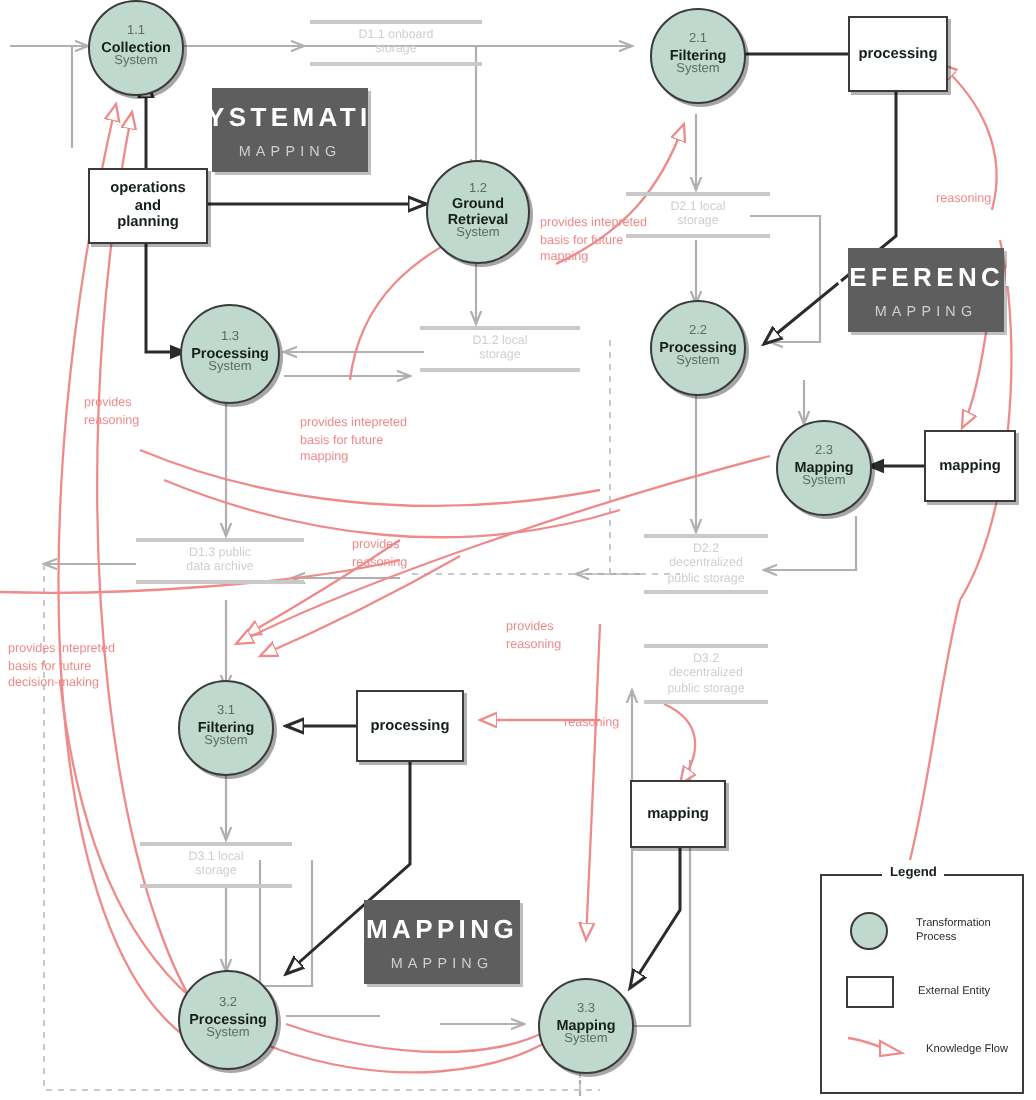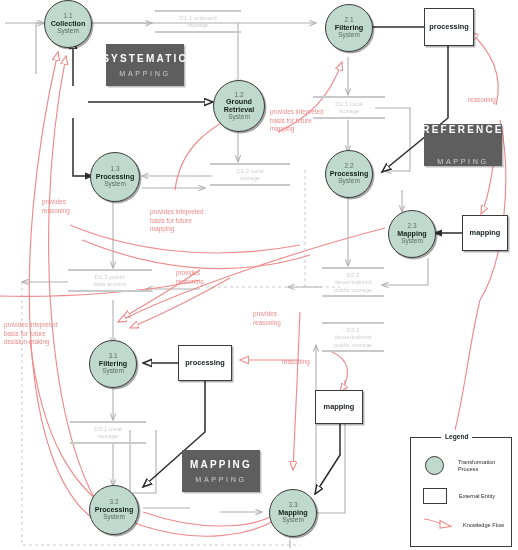--- a/index.html
+++ b/index.html
@@ -37,21 +37,21 @@
     font-size:6.2px;color:#cfcfcf;text-align:center;line-height:1.2;
     padding:2px 0;white-space:nowrap;
   }
 
   
   .banner{
     position:absolute;background:#5e5e5e;color:#ffffff;z-index:6;
     display:flex;flex-direction:column;align-items:center;justify-content:center;
     box-shadow:1.5px 1.5px 0 rgba(0,0,0,.25);
   }
-  .banner .l1{font-size:10px;font-weight:bold;letter-spacing:2.2px;}
+  .banner .l1{font-size:13px;font-weight:bold;letter-spacing:2.2px;}
   .banner .l2{font-size:7.2px;letter-spacing:2.6px;color:#cfcfcf;margin-top:5px;}
 
   
   .ann{
     position:absolute;color:#ef8a8a;font-size:6.3px;line-height:1.35;
     z-index:7;white-space:pre-line;
   }
 
   
   .legend{
@@ -277,21 +277,21 @@
       <span>public storage</span>
     </div>
     <div class="bar"></div>
   </div>
 
   <div class="banner" style="left:106px;top:44px;width:78px;height:42px;">
     <div class="l1">SYSTEMATIC</div>
     <div class="l2">MAPPING</div>
   </div>
 
-  <div class="banner" style="left:424px;top:124px;width:78px;height:42px;justify-content:space-between;">
+  <div class="banner" style="left:424px;top:124px;width:78px;height:42px;">
     <div class="l1">REFERENCE</div>
     <div class="l2">MAPPING</div>
   </div>
 
   <div class="banner" style="left:182px;top:450px;width:78px;height:42px;">
     <div class="l1">MAPPING</div>
     <div class="l2">MAPPING</div>
   </div>
 
   <div class="proc" style="left:213px;top:80px;width:50px;height:50px;">
@@ -342,20 +342,25 @@
     <span class="pname">Processing</span>
     <span class="psys">System</span>
   </div>
 
   <div class="proc" style="left:269px;top:489px;width:46px;height:46px;">
     <span class="pnum">3.3</span>
     <span class="pname">Mapping</span>
     <span class="psys">System</span>
   </div>
 
+  <div class="ent" style="left:44px;top:84px;width:58px;height:36px;flex-direction:column;">
+    <span>operations</span>
+    <span>and</span>
+    <span>planning</span>
+  </div>
 
   <div class="ent" style="left:424px;top:8px;width:48px;height:36px;">
     <span>processing</span>
   </div>
 
   <div class="ent" style="left:462px;top:215px;width:44px;height:34px;">
     <span>mapping</span>
   </div>
 
   <div class="ent" style="left:178px;top:345px;width:52px;height:34px;">

